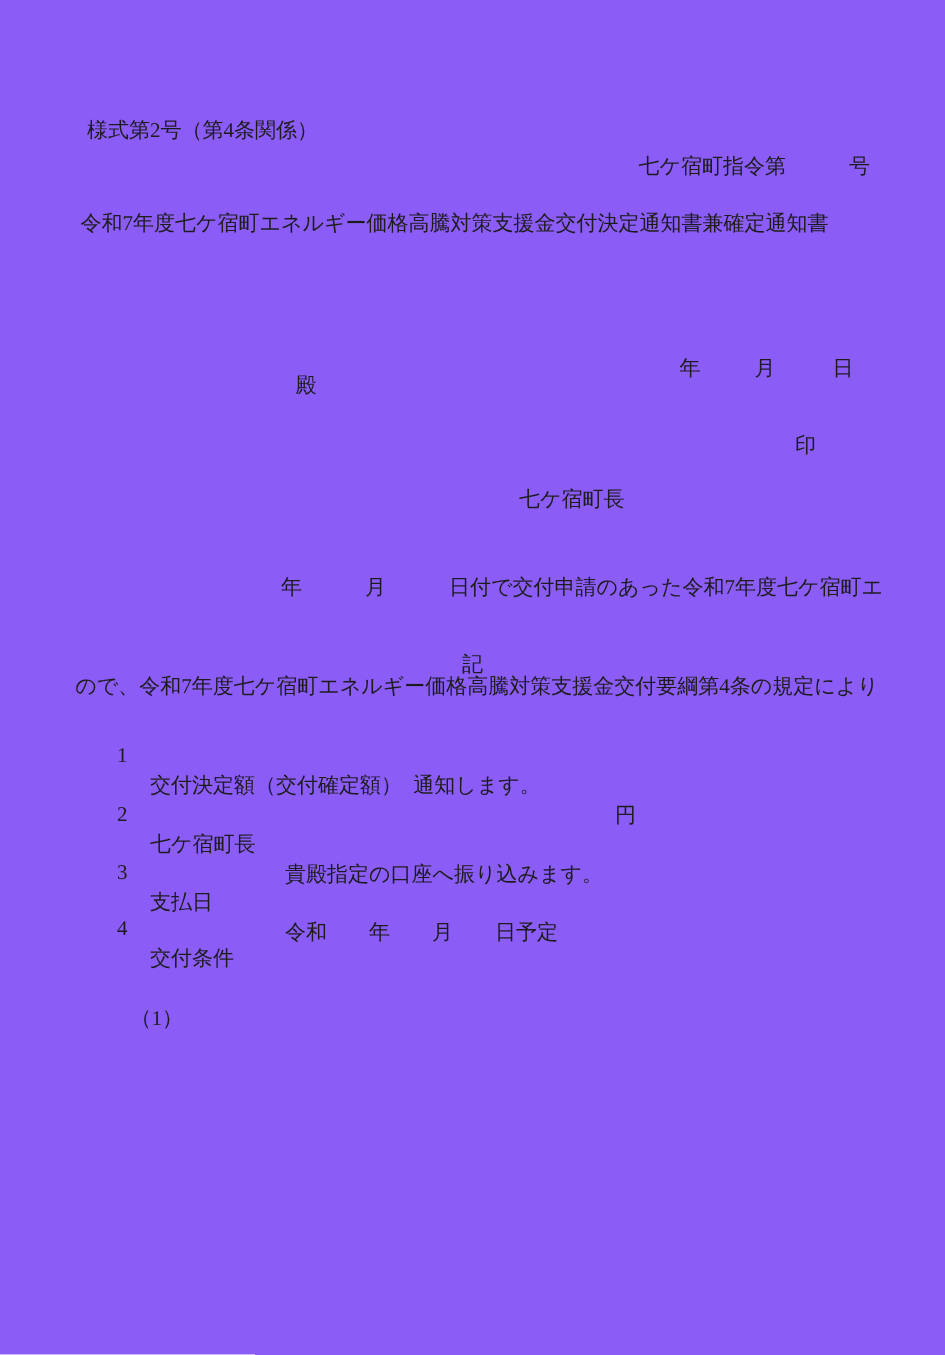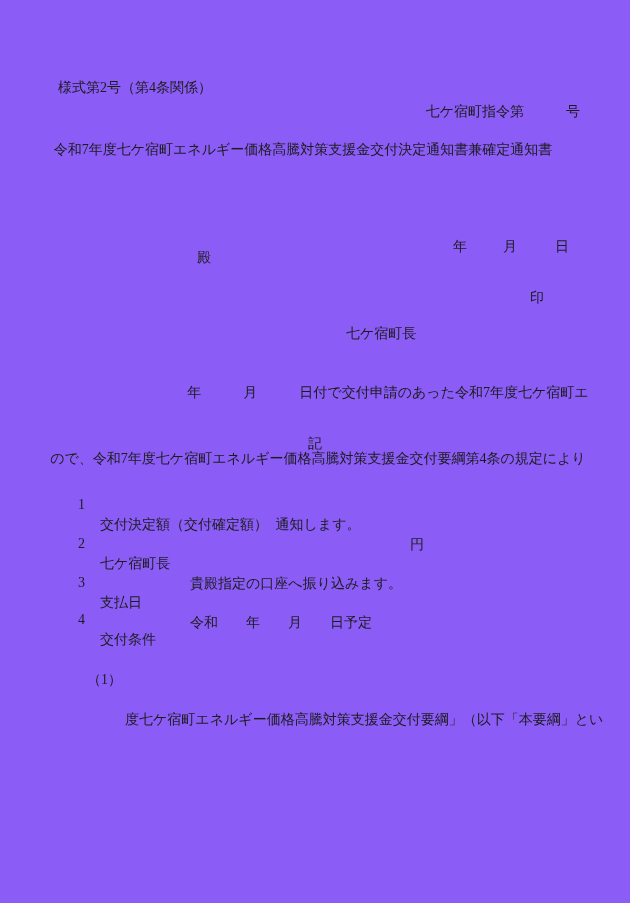--- a/index.html
+++ b/index.html
@@ -88,21 +88,20 @@
   <div class="abs item it4">
     <span class="num">4</span>
     <span class="lbl">交付条件</span>
   </div>
 
   <div class="abs conds">
 
     <div class="cond">
       <div class="cmarker">（1）</div>
       <div class="clines">
-        <div>度七ケ宿町エネルギー価格高騰対策支援金交付要綱」（以下「本要綱」とい</div>
       </div>
     </div>
 
     
 
     
 
     
 
   </div>

